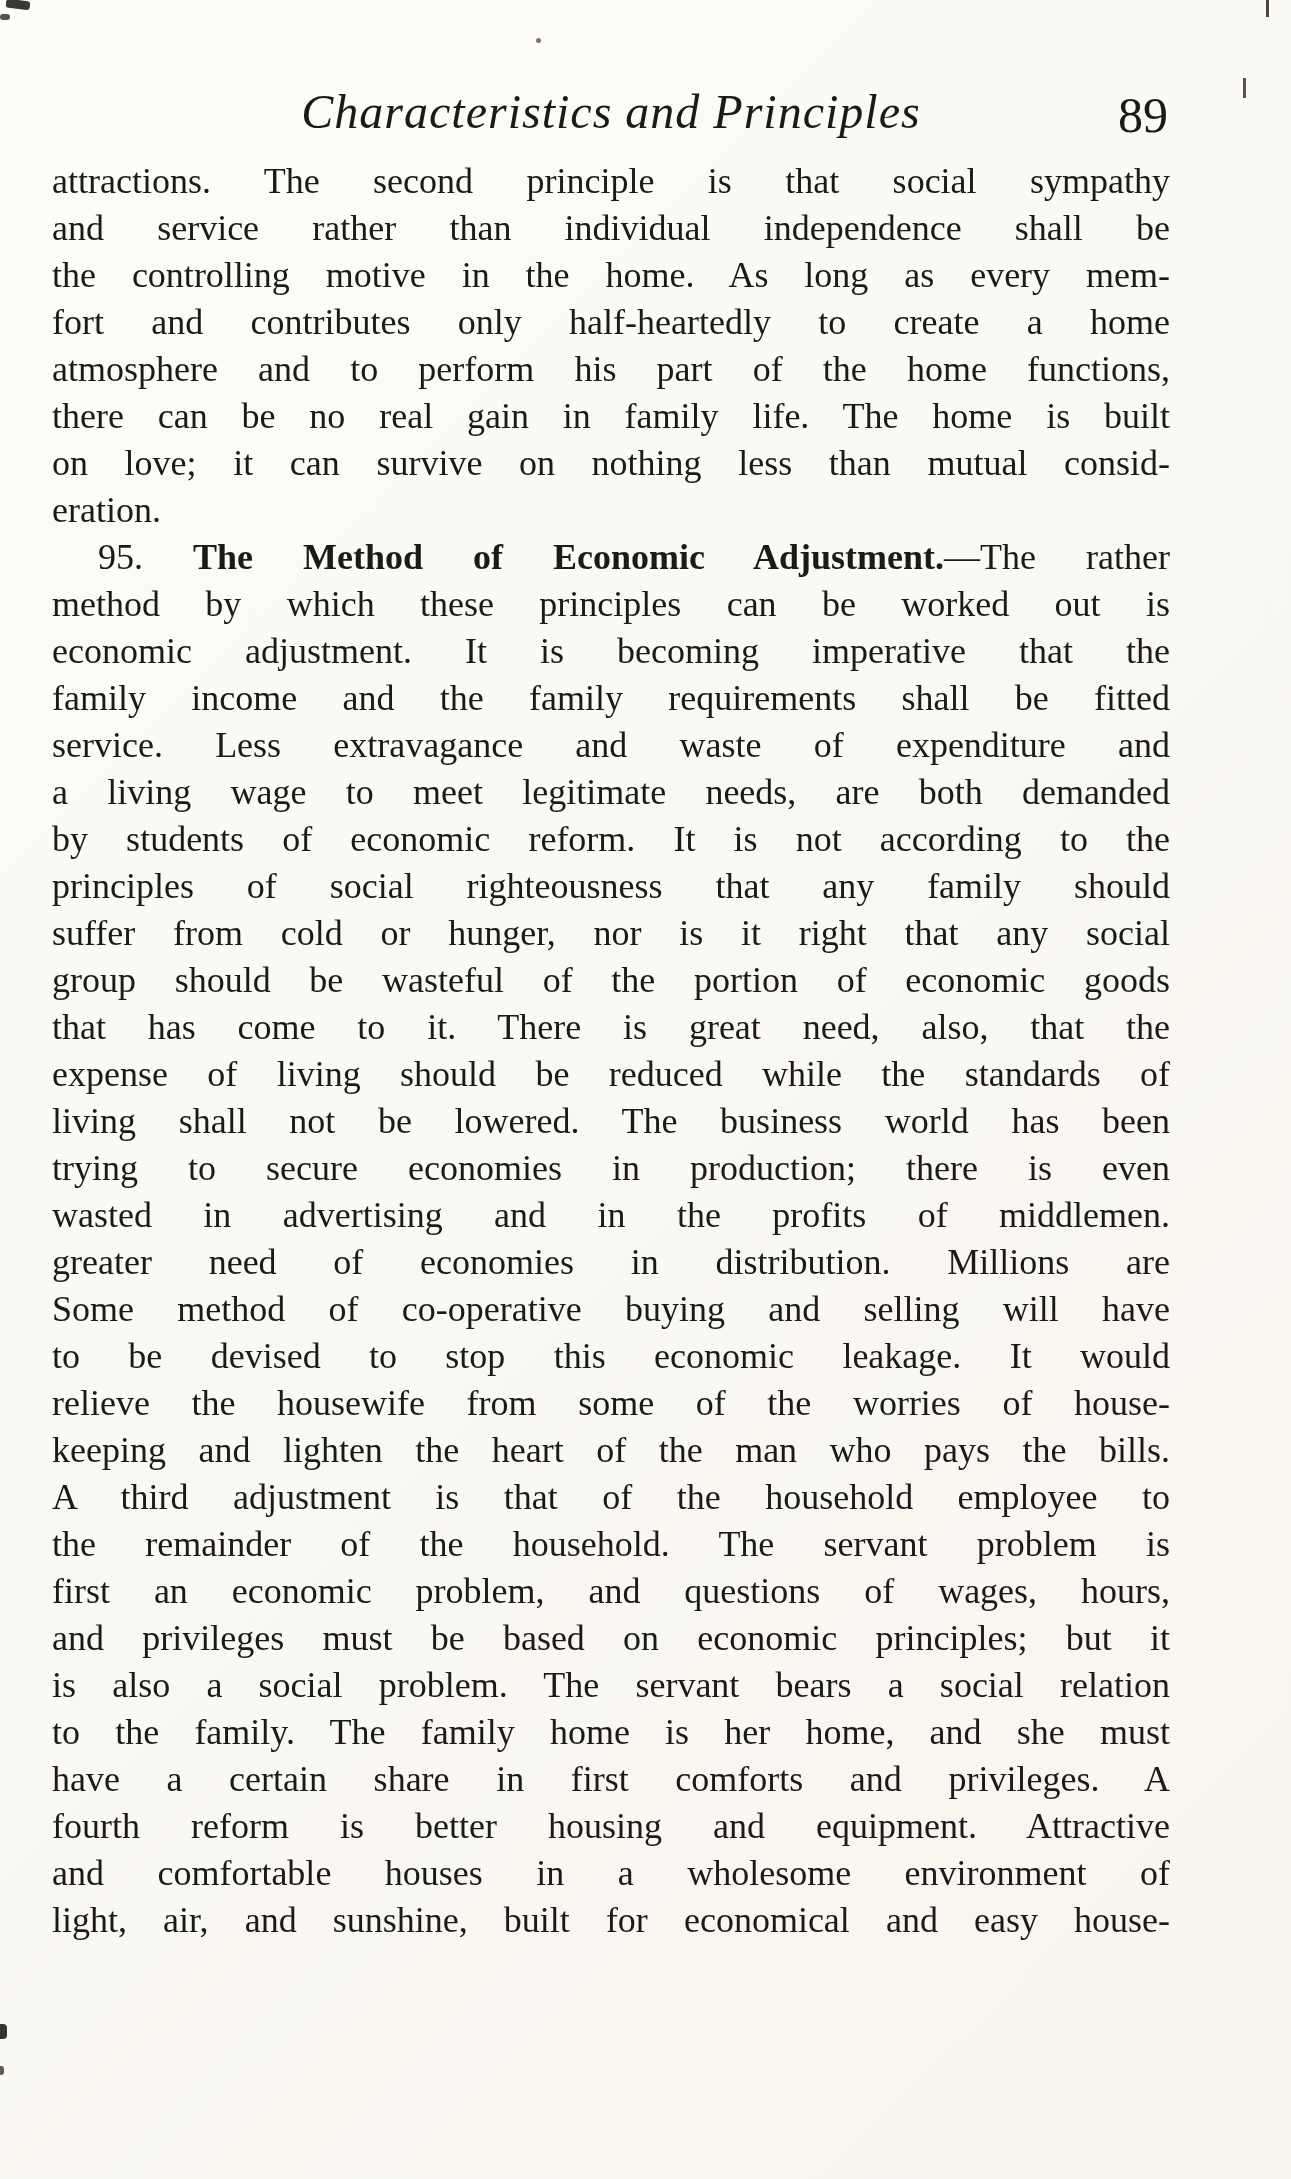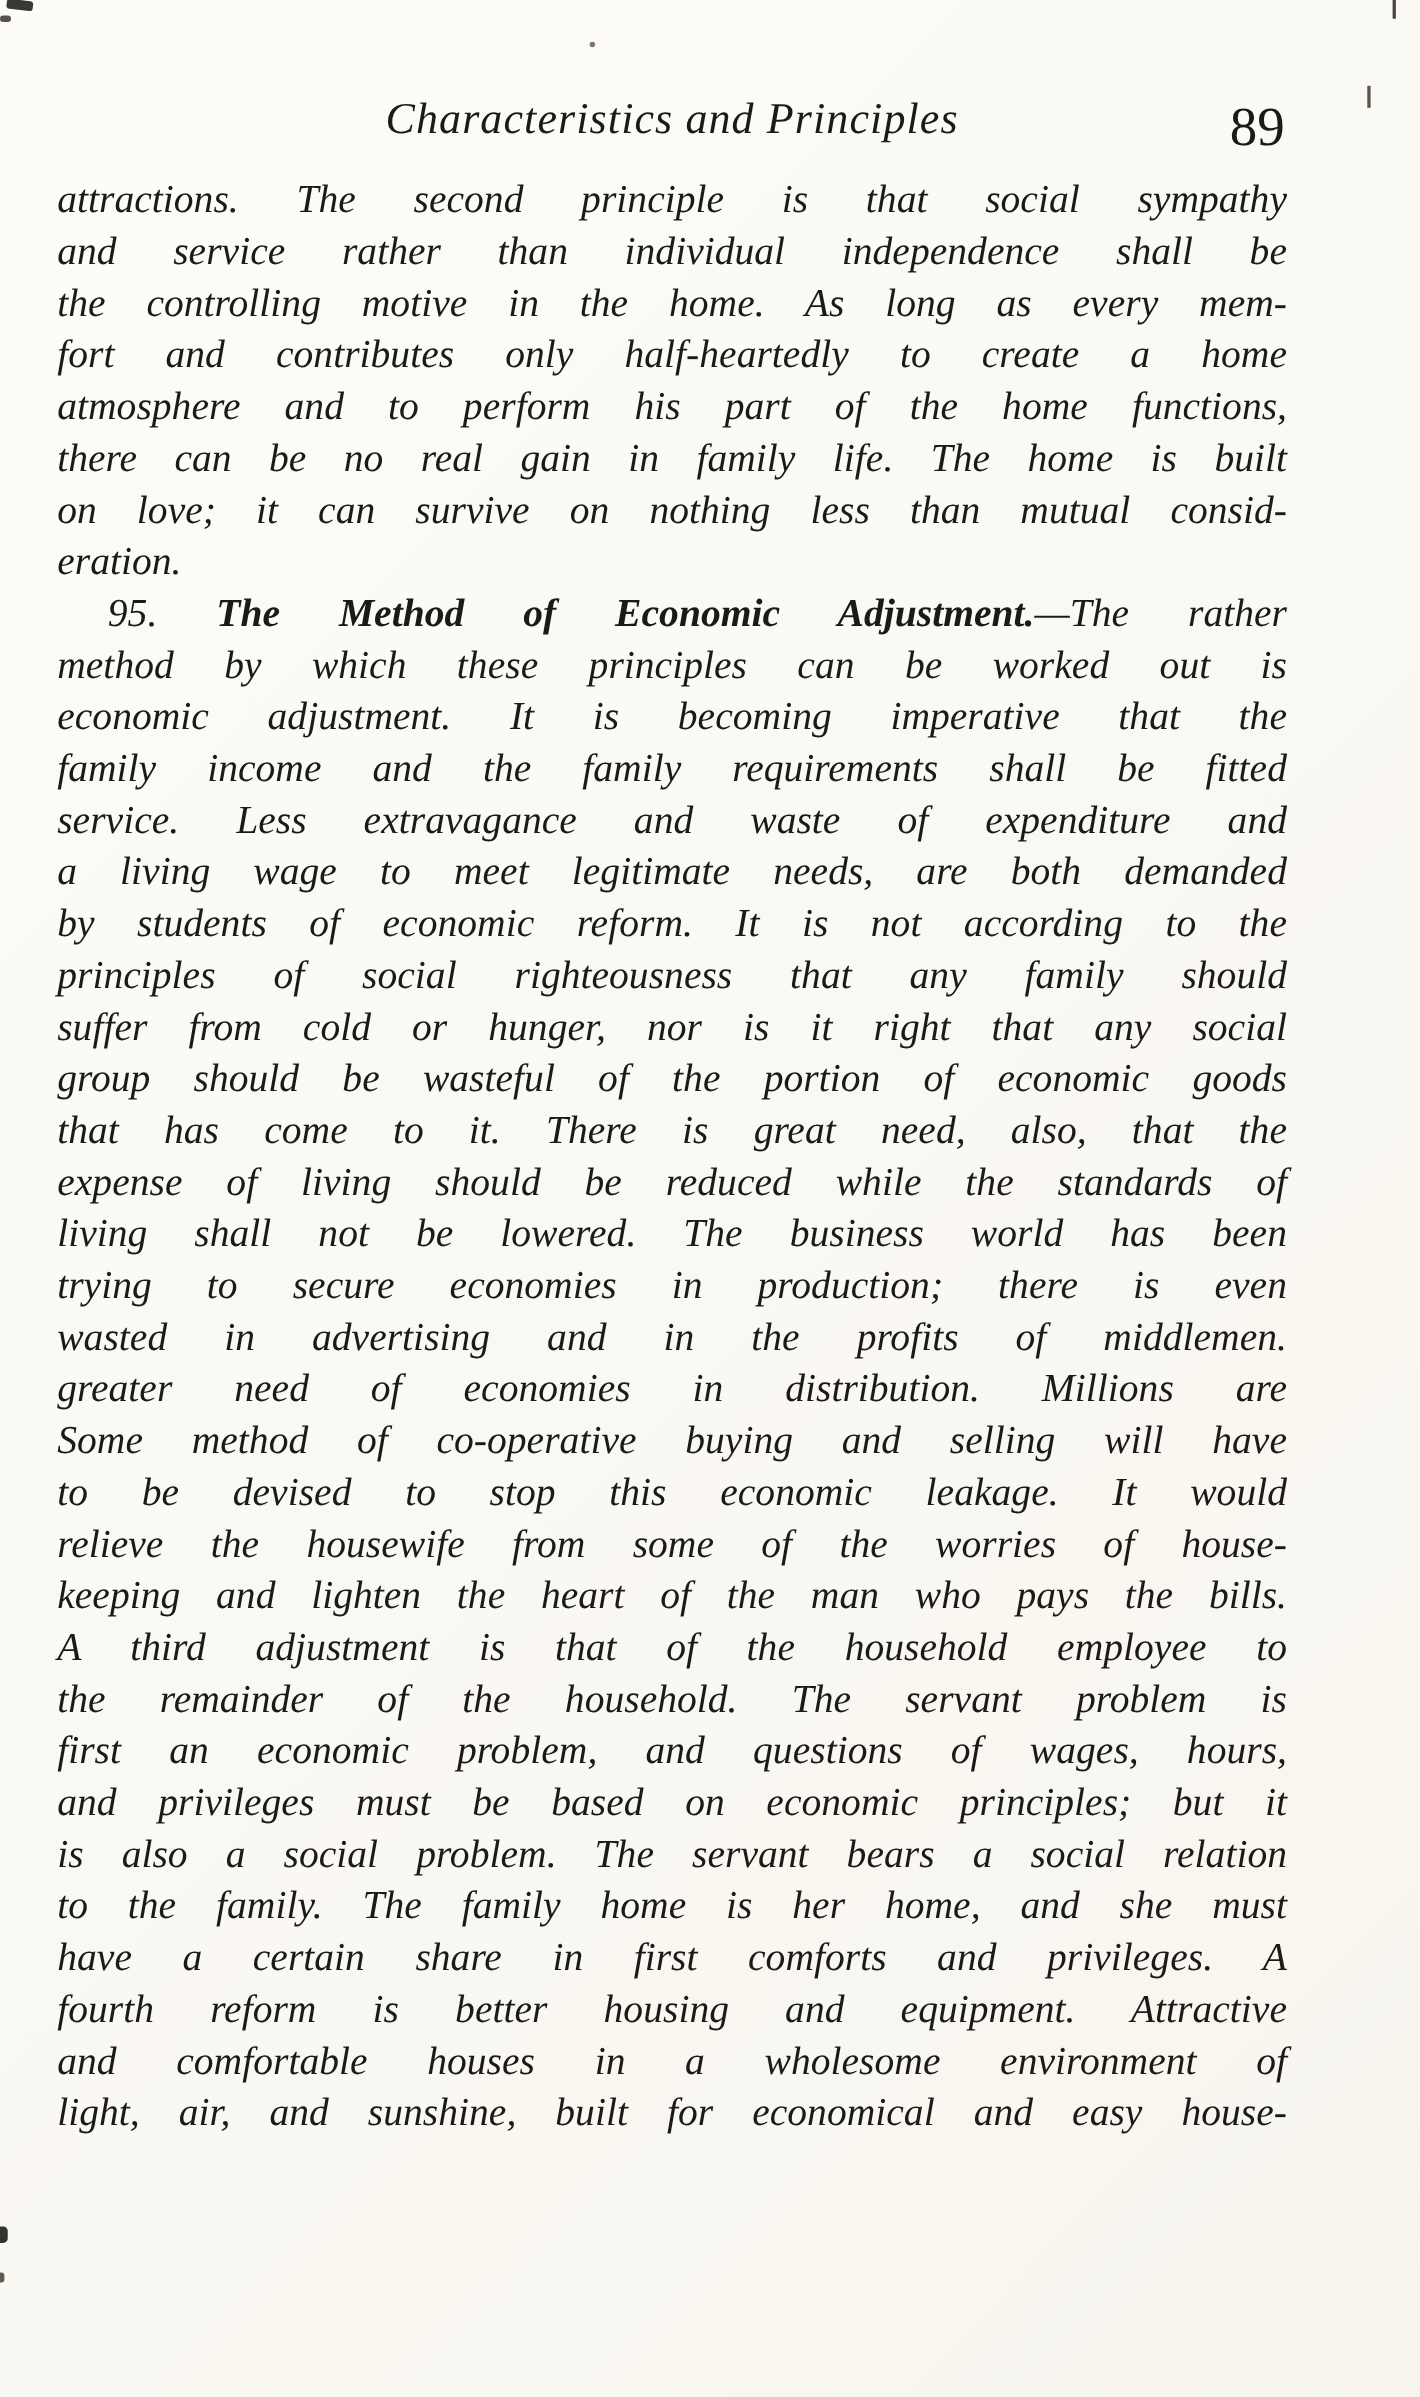--- a/index.html
+++ b/index.html
@@ -24,21 +24,21 @@
     width: 1118px;
   }
   .header {
     position: relative;
     margin-top: 84px;
     height: 56px;
     text-align: center;
   }
   .title {
     font-style: italic;
-    font-size: 40px;
+    font-size: 48px;
     letter-spacing: 1px;
   }
   .pagenum {
     position: absolute;
     right: 2px;
     top: 2px;
     font-size: 50px;
     font-style: normal;
   }
   .body {
@@ -46,21 +46,20 @@
     font-size: 36px;
     line-height: 47px;
   }
   .paragraph {
     margin: 0;
   }
   .line {
     text-align: justify;
     text-align-last: justify;
     white-space: normal;
-    font-style: italic;
   }
   .line.paragraph-end {
     text-align-last: left;
   }
   .line.indent {
     text-indent: 46px;
   }
   .bold {
     font-weight: bold;
   }

